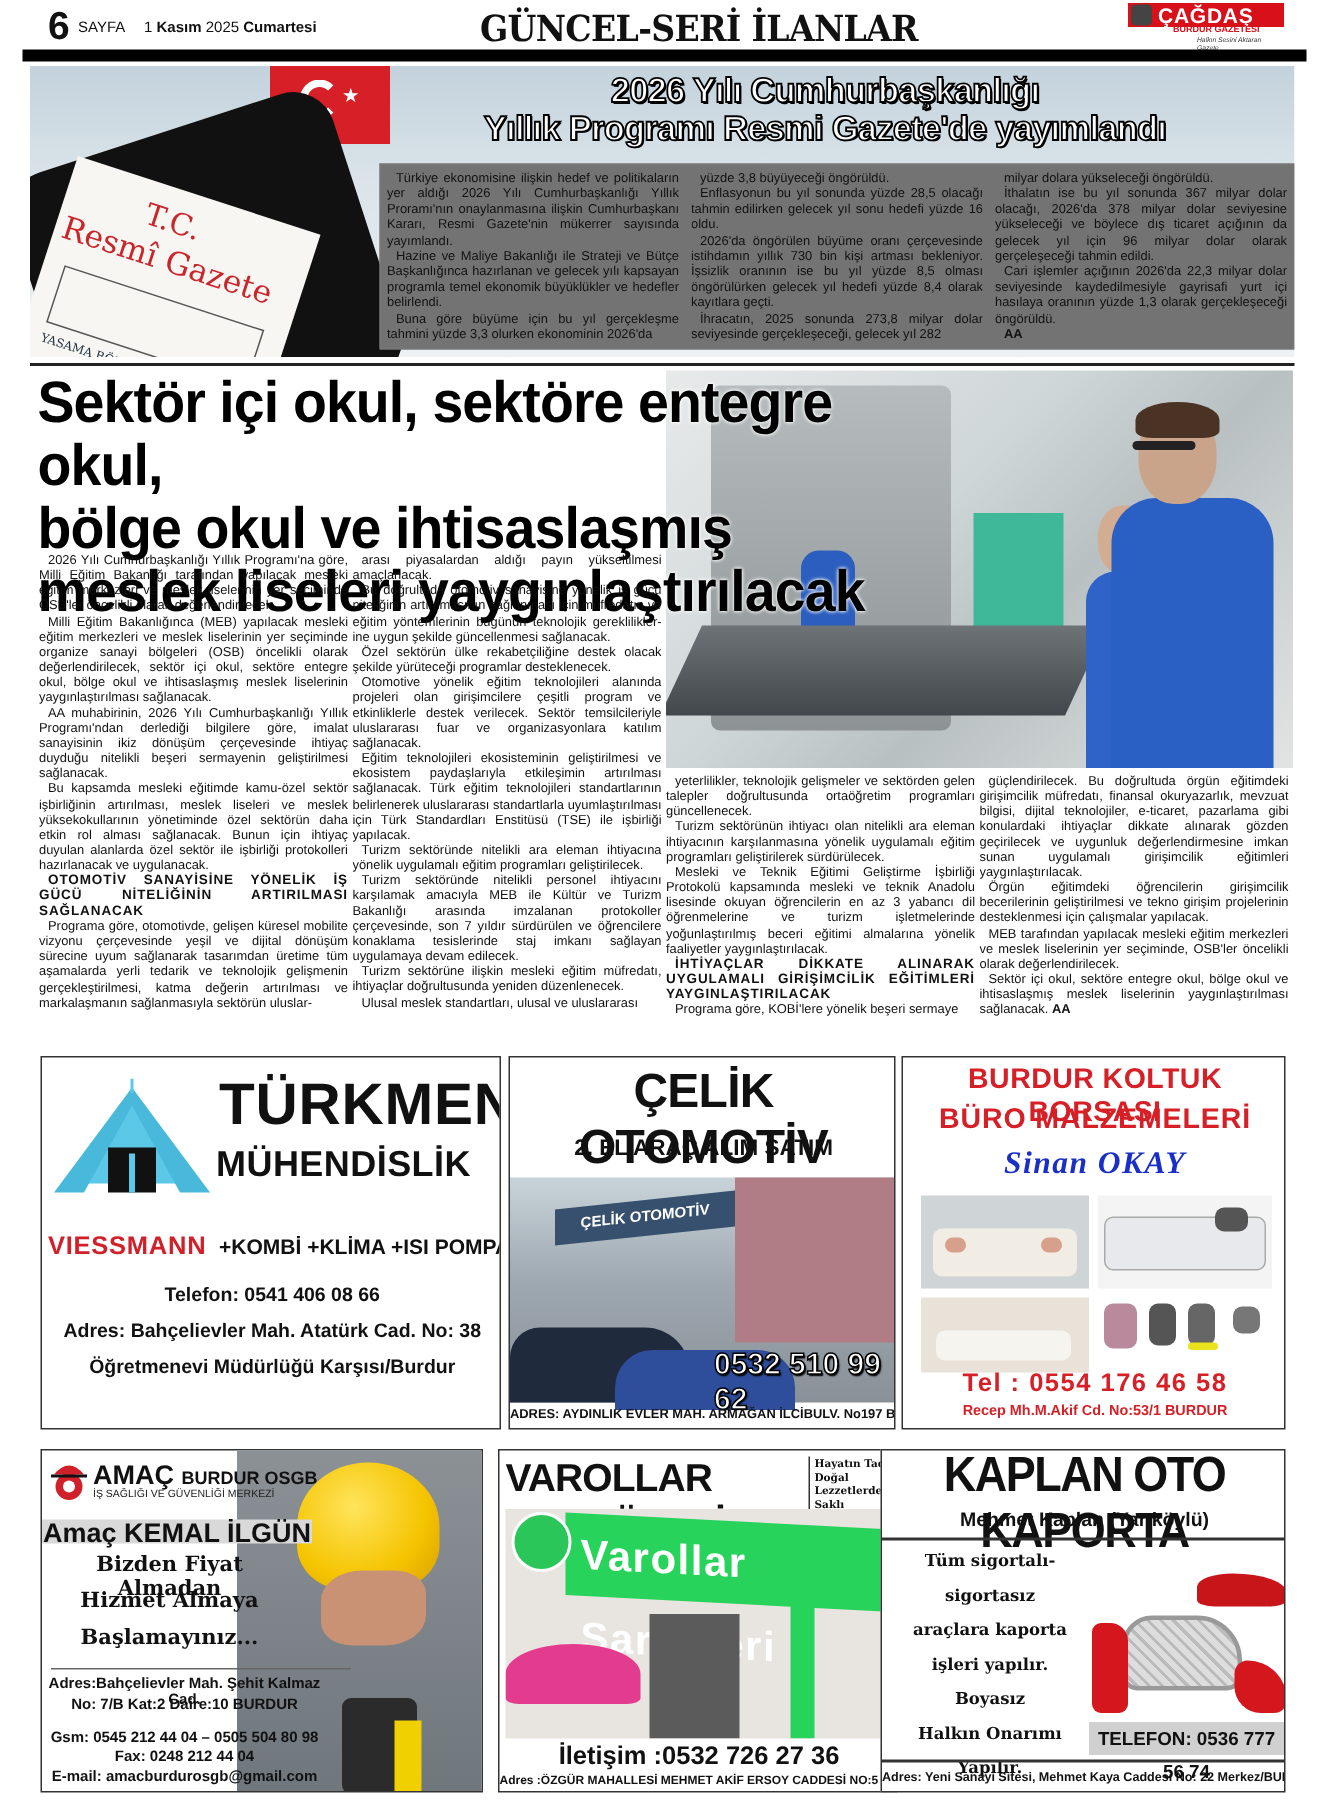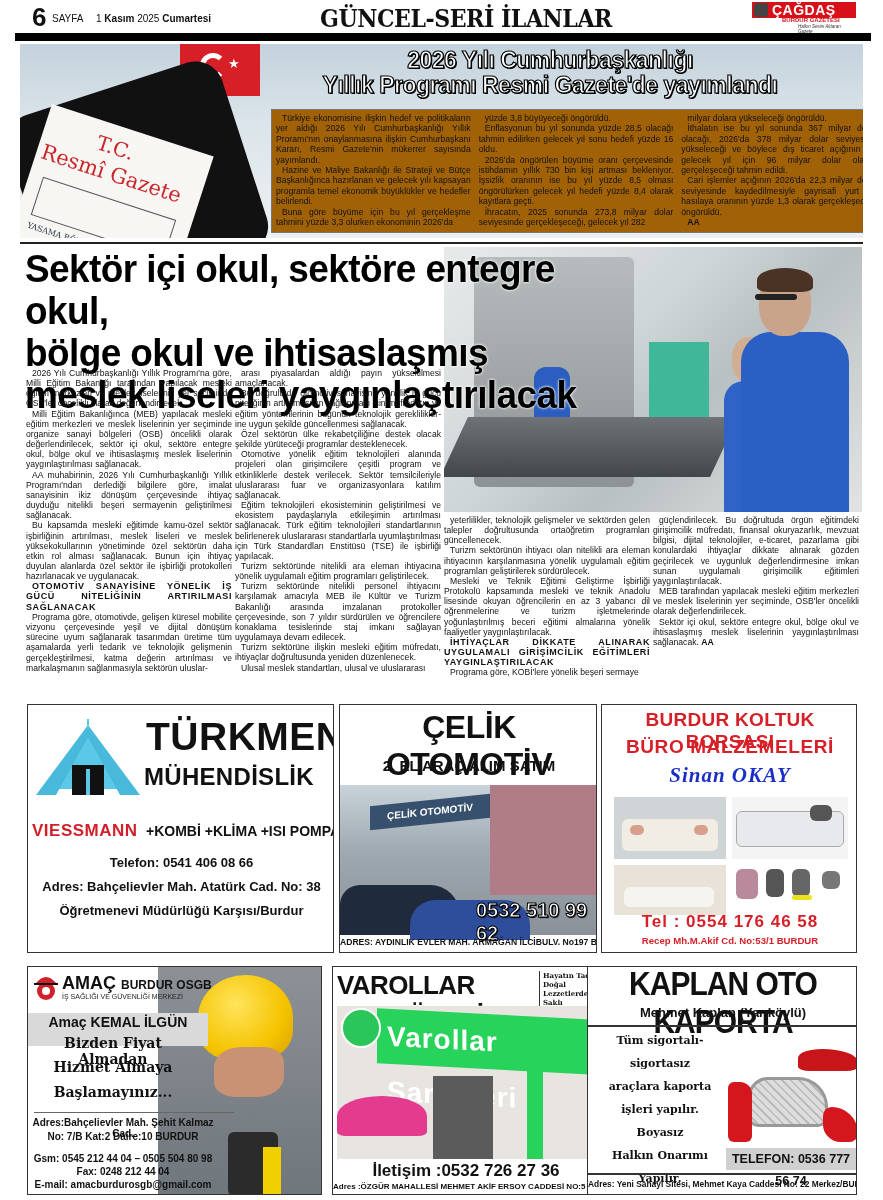--- a/index.html
+++ b/index.html
@@ -28,21 +28,21 @@
   .flag .crescent { position: absolute; left: 20px; top: 9px; width: 26px; height: 26px; border-radius: 50%; border: 5px solid #fff; border-right-color: transparent; }
   .flag .star { position: absolute; left: 48px; top: 12px; color: #fff; font-size: 13px; }
   .phone { position: absolute; left: 5px; top: 40px; width: 225px; height: 200px; background: #111; border-radius: 28px; transform: rotate(-18deg); }
   .phone-screen { position: absolute; left: 32px; top: 60px; width: 170px; height: 150px; background: #f7f6f2; transform: rotate(18deg); transform-origin: left top; }
   .phone-screen .tc { position: absolute; left: 55px; top: 10px; color: #c9252a; font-family: "DejaVu Serif", serif; font-size: 20px; }
   .phone-screen .rg { position: absolute; left: 5px; top: 36px; color: #c9252a; font-family: "DejaVu Serif", serif; font-size: 21px; }
   .phone-screen .lines { position: absolute; left: 14px; top: 72px; width: 140px; height: 40px; border: 1px solid #555; }
   .phone-screen .yasama { position: absolute; left: 14px; top: 118px; font-size: 8px; color: #234; font-family: "DejaVu Serif", serif; }
 
   .top-headline { position: absolute; left: 230px; top: 4px; width: 600px; text-align: center; font-family: "Liberation Sans Narrow","Liberation Sans", sans-serif; font-weight: bold; font-size: 23px; line-height: 25px; color: #fff; -webkit-text-stroke: 1.2px #000; text-shadow: 1px 1px 0 #000; letter-spacing: -0.5px; }
-  .top-textbox { position: absolute; left: 233px; top: 65px; width: 610px; height: 124px; background: #a16207; border: 1px solid #777; padding: 3px 4px; margin-left: 18px; }
+  .top-textbox { position: absolute; left: 233px; top: 65px; width: 610px; height: 124px; background: #737373; border: 1px solid #777; padding: 3px 4px; }
   .cols3 { display: flex; gap: 8px; height: 100%; }
   .col3 { flex: 1; font-size: 8.6px; line-height: 10.4px; text-align: justify; overflow: hidden; }
   .col3 p { text-indent: 6px; }
   .aa { font-weight: bold; }
 
   
   .divider-line { position: absolute; left: 20px; top: 242px; width: 843px; height: 2px; background: #222; }
   .main-photo { position: absolute; left: 444px; top: 247px; width: 418px; height: 265px; overflow: hidden; background: linear-gradient(135deg,#e8eaea 0%,#cfd6d8 40%,#b9c0c2 60%,#e2e4e3 100%); }
   .mp-machine { position: absolute; left: 30px; top: 10px; width: 160px; height: 230px; background: linear-gradient(180deg,#b6bcbd,#8d9394); border-radius: 6px; }
   .mp-table { position: absolute; left: 10px; top: 170px; width: 270px; height: 60px; background: linear-gradient(180deg,#6d7376,#41474a); transform: skewX(-25deg); }
@@ -108,21 +108,21 @@
   .ad-amac { left: 27px; top: 966px; width: 295px; height: 229px; }
   .am-photo { position: absolute; left: 130px; top: 0; width: 165px; height: 229px; background: linear-gradient(180deg,#8c9196 0%,#6f767c 100%); }
   .am-helmet { position: absolute; left: 40px; top: 8px; width: 95px; height: 85px; background: radial-gradient(circle at 40% 35%,#ffe45c,#f5c400 60%,#d69e00); border-radius: 50% 50% 35% 35%; }
   .am-hand { position: absolute; left: 56px; top: 80px; width: 70px; height: 50px; background: #c99275; border-radius: 40% 30% 40% 30%; }
   .am-tool { position: absolute; left: 70px; top: 165px; width: 50px; height: 64px; background: #2b2b2b; border-radius: 6px; }
   .am-tool2 { position: absolute; left: 105px; top: 180px; width: 18px; height: 49px; background: #f0d000; }
   .am-logo { position: absolute; left: 4px; top: 4px; width: 28px; height: 30px; }
   .am-head { position: absolute; left: 34px; top: 6px; font-weight: bold; font-size: 18px; color: #111; }
   .am-head small { font-size: 12px; }
   .am-sub { position: absolute; left: 34px; top: 26px; font-size: 7px; color: #222; }
-  .am-namebar { position: absolute; left: 0; top: 46px; width: 180px; height: 33px; background: #d9d9d9; text-align: center; font-weight: bold; font-size: 14px; line-height: 18px; }
+  .am-namebar { position: absolute; left: 0; top: 46px; width: 180px; height: 16px; background: #d9d9d9; text-align: center; font-weight: bold; font-size: 18px; line-height: 18px; }
   .am-slogan { position: absolute; left: 0; width: 170px; text-align: center; font-family: "DejaVu Serif", serif; font-weight: bold; font-size: 14px; }
   .am-hr { position: absolute; left: 6px; top: 145px; width: 200px; height: 1px; background: #666; }
   .am-info { position: absolute; left: 0; width: 190px; text-align: center; font-weight: bold; font-size: 10px; }
 
   
   .ad-varollar { left: 332px; top: 966px; width: 266px; height: 229px; }
   .vr-title { position: absolute; left: 4px; top: 3px; font-weight: bold; font-size: 26px; letter-spacing: -0.6px; }
   .vr-tag { position: absolute; left: 206px; top: 4px; border-left: 1px solid #333; padding-left: 3px; font-family: "DejaVu Serif", serif; font-weight: bold; font-size: 7px; line-height: 9px; }
   .vr-photo { position: absolute; left: 4px; top: 39px; width: 258px; height: 153px; background: #e8e4df; overflow: hidden; }
   .vr-sign { position: absolute; left: 40px; top: 8px; width: 218px; height: 55px; background: #27d35a; transform: skewY(3deg); color: #fff; font-size: 28px; font-weight: bold; padding-left: 10px; line-height: 55px; letter-spacing: 1px; }
@@ -260,20 +260,21 @@
 <div class="main-col col-c">
   <p>yeterlilikler, teknolojik gelişmeler ve sektörden gelen talepler doğrultusunda ortaöğretim programları güncellenecek.</p>
   <p>Turizm sektörünün ihtiyacı olan nitelikli ara eleman ihtiyacının karşılanmasına yönelik uygulamalı eğitim programları geliştirilerek sürdürülecek.</p>
   <p>Mesleki ve Teknik Eğitimi Geliştirme İşbirliği Protokolü kapsamında mesleki ve teknik Anadolu lisesinde okuyan öğrencilerin en az 3 yabancı dil öğrenmelerine ve turizm işletmelerinde yoğunlaştırılmış beceri eğitimi almalarına yönelik faaliyetler yaygınlaştırılacak.</p>
   <h4>İHTİYAÇLAR DİKKATE ALINARAK UYGULAMALI GİRİŞİMCİLİK EĞİTİMLERİ YAYGINLAŞTIRILACAK</h4>
   <p>Programa göre, KOBİ'lere yönelik beşeri sermaye</p>
 </div>
 
 <div class="main-col col-d">
   <p>güçlendirilecek. Bu doğrultuda örgün eğitimdeki girişimcilik müfredatı, finansal okuryazarlık, mevzuat bilgisi, dijital teknolojiler, e-ticaret, pazarlama gibi konulardaki ihtiyaçlar dikkate alınarak gözden geçirilecek ve uygunluk değerlendirmesine imkan sunan uygulamalı girişimcilik eğitimleri yaygınlaştırılacak.</p>
+  <p>Örgün eğitimdeki öğrencilerin girişimcilik becerilerinin geliştirilmesi ve tekno girişim projelerinin desteklenmesi için çalışmalar yapılacak.</p>
   <p>MEB tarafından yapılacak mesleki eğitim merkezleri ve meslek liselerinin yer seçiminde, OSB'ler öncelikli olarak değerlendirilecek.</p>
   <p><span>Sektör içi okul, sektöre entegre okul, bölge okul ve ihtisaslaşmış meslek liselerinin yaygınlaştırılması sağlanacak.</span> <b>AA</b></p>
 </div>
 
 <div class="ad ad-turkmen condensed">
   <svg class="tk-tent" viewBox="0 0 104 78">
     <polygon points="52,6 10,70 94,70" fill="#5bc8e8"></polygon>
     <polygon points="52,6 0,76 20,76 52,18" fill="#48b9db"></polygon>
     <polygon points="52,6 104,76 84,76 52,18" fill="#48b9db"></polygon>
     <line x1="52" y1="0" x2="52" y2="10" stroke="#5bc8e8" stroke-width="2"></line>

